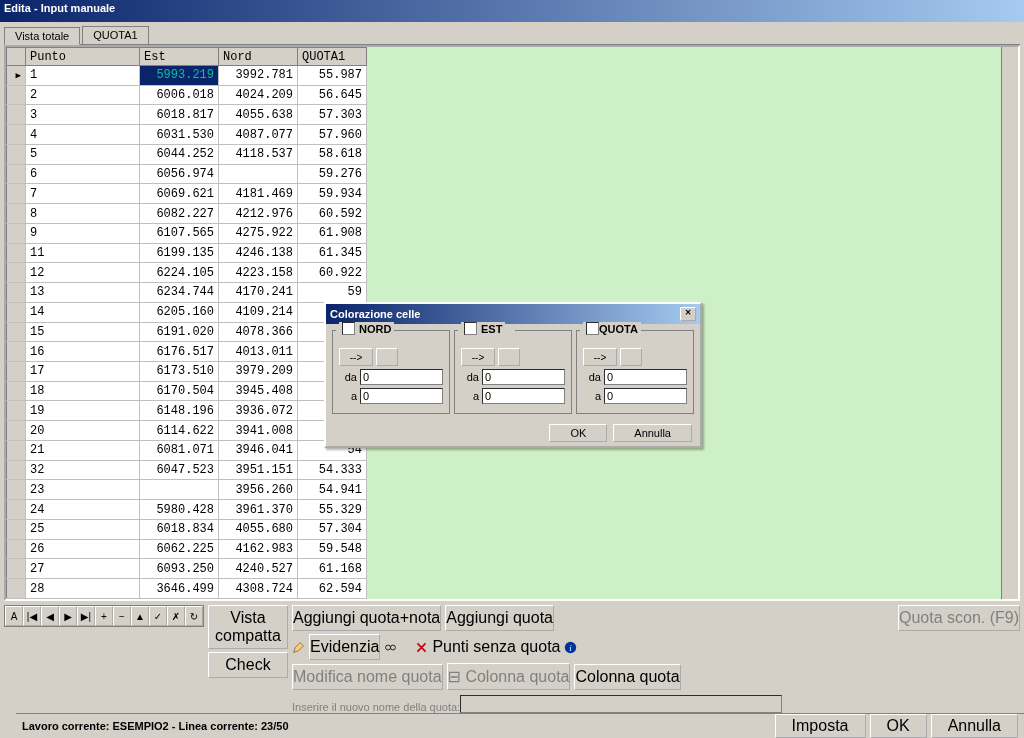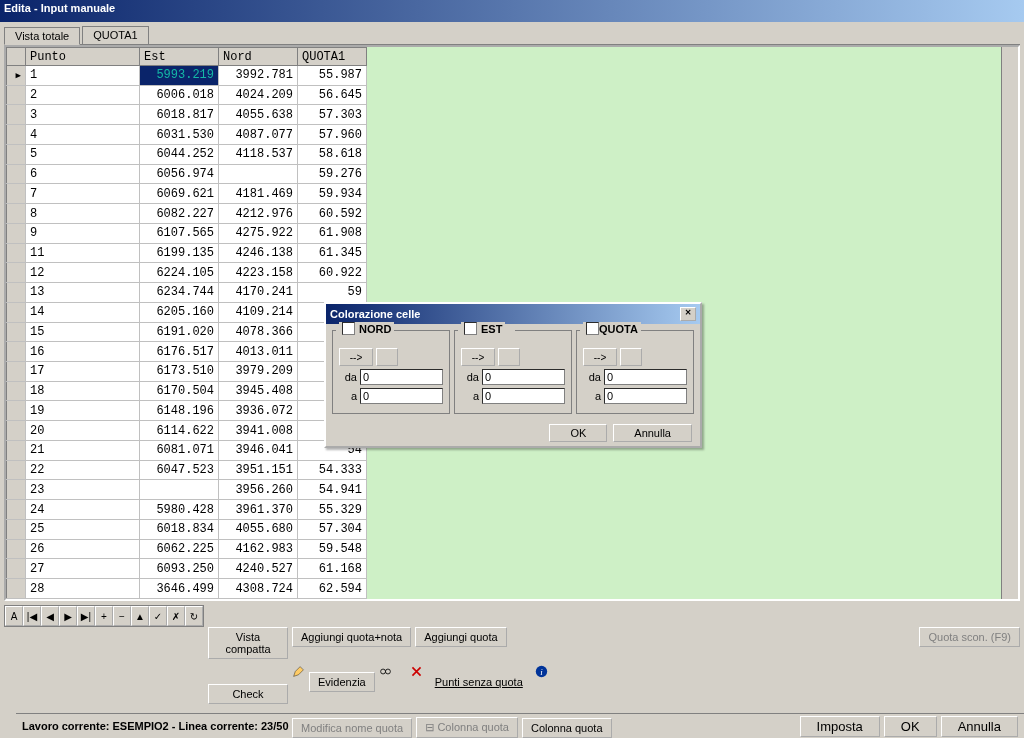--- a/index.html
+++ b/index.html
@@ -16,28 +16,28 @@
 .grid .col-est,.grid .col-nord{width:70px;}
 .grid .col-quota{width:60px;}
 .grid td.sel{background:#0a246a;color:#14b8a6;}
 .rowhdr{width:10px;background:#d4d0c8;border:1px solid #808080;text-align:center;padding:0;}
 .rowhdr.current::before{content:"▶";font-size:9px;}
 .grid-right{flex:1;background:#cef0c6;}
 .scrollbar-v{width:16px;background:#d4d0c8;border-left:1px solid #808080;}
 .toolbar{margin:4px;display:flex;gap:4px;align-items:flex-start;}
 .nav-btns{display:flex;border:1px solid #808080;}
 .nav-btns button{width:18px;height:20px;border:1px outset #fff;background:#d4d0c8;font-family:inherit;font-size:10px;padding:0;}
-.btn{border:1px outset #fff;background:#d4d0c8;padding:3px 8px;font-family:inherit;font-size:11px;margin-top:22px;}
+.btn{border:1px outset #fff;background:#d4d0c8;padding:3px 0;font-family:inherit;font-size:16px;}
 .btn:disabled{color:#808080;}
 .btn-wide{width:80px;}
 .toolbar-right{flex:1;display:flex;flex-direction:column;gap:3px;}
 .toolbar-row{display:flex;gap:4px;align-items:center;}
 .statusbar{position:absolute;bottom:0;left:16px;right:0;height:24px;border-top:1px solid #808080;display:flex;align-items:center;padding:0 6px;font-size:11px;font-weight:bold;}
 .statusbar .spacer{flex:1;}
-.statusbar button{border:1px outset #fff;background:#d4d0c8;padding:2px 16px;font-family:inherit;font-size:13px;margin-left:4px;}
+.statusbar button{border:1px outset #fff;background:#d4d0c8;padding:2px 16px;font-family:inherit;font-size:16px;margin-left:4px;}
 .dialog{position:absolute;left:324px;top:302px;width:374px;background:#d4d0c8;border:2px outset #fff;box-shadow:2px 2px 2px rgba(0,0,0,.3);}
 .dialog .titlebar{background:linear-gradient(to right,#0a246a,#a6caf0);height:16px;display:flex;align-items:center;}
 .dialog .titlebar .close{margin-left:auto;width:14px;height:12px;background:#d4d0c8;border:1px outset #fff;font-size:8px;font-weight:bold;text-align:center;color:#000;line-height:10px;}
 .dialog-body{padding:6px;display:flex;gap:4px;}
 .group{border:1px solid #808080;border-top:none;position:relative;padding:18px 6px 6px;flex:1;}
 .group .top-border-left{position:absolute;top:0;left:0;width:3px;border-top:1px solid #808080;}
 .group .top-border-right{position:absolute;top:0;right:0;left:60px;border-top:1px solid #808080;}
 .chk{width:11px;height:11px;border:1px inset #808080;background:#fff;display:inline-block;}
 .group-row{display:flex;gap:3px;margin-bottom:3px;align-items:center;}
 .group-row label{width:18px;text-align:right;font-size:11px;}
@@ -209,21 +209,21 @@
           </tr>
           <tr>
             <td class="rowhdr"></td>
             <td class="col-punto">21</td>
             <td class="col-est">6081.071</td>
             <td class="col-nord">3946.041</td>
             <td class="col-quota">54</td>
           </tr>
           <tr>
             <td class="rowhdr"></td>
-            <td class="col-punto">22</td>
+            <td class="col-punto">32</td>
             <td class="col-est">6047.523</td>
             <td class="col-nord">3951.151</td>
             <td class="col-quota">54.333</td>
           </tr>
           <tr>
             <td class="rowhdr"></td>
             <td class="col-punto">23</td>
             <td class="col-est"></td>
             <td class="col-nord">3956.260</td>
             <td class="col-quota">54.941</td>
@@ -306,21 +306,21 @@
               <circle cx="5" cy="8" r="3" fill="none" stroke="#000"></circle>
               <circle cx="11" cy="8" r="3" fill="none" stroke="#000"></circle>
             </svg>
         </span>
         <span style="width:10px"></span>
         <span>
           <svg class="icon-svg" viewBox="0 0 16 16">
               <path d="M3 3 L13 13 M13 3 L3 13" stroke="#c00" stroke-width="2"></path>
             </svg>
         </span>
-        <button class="btn" style="border:none;background:transparent;text-decoration:underline;">Punti senza quota</button>
+        <button class="btn" style="border:none;background:transparent;">Punti senza quota</button>
         <span>
           <svg class="icon-svg" viewBox="0 0 16 16">
               <circle cx="8" cy="8" r="7" fill="#039"></circle>
               <text x="8" y="12" text-anchor="middle" fill="#fff" font-size="11" font-family="serif" font-style="italic">i</text>
             </svg>
         </span>
       </div>
       <div class="toolbar-row">
         <button class="btn disabled-text" disabled="">Modifica nome quota</button>
         <button class="btn disabled-text" disabled="">

